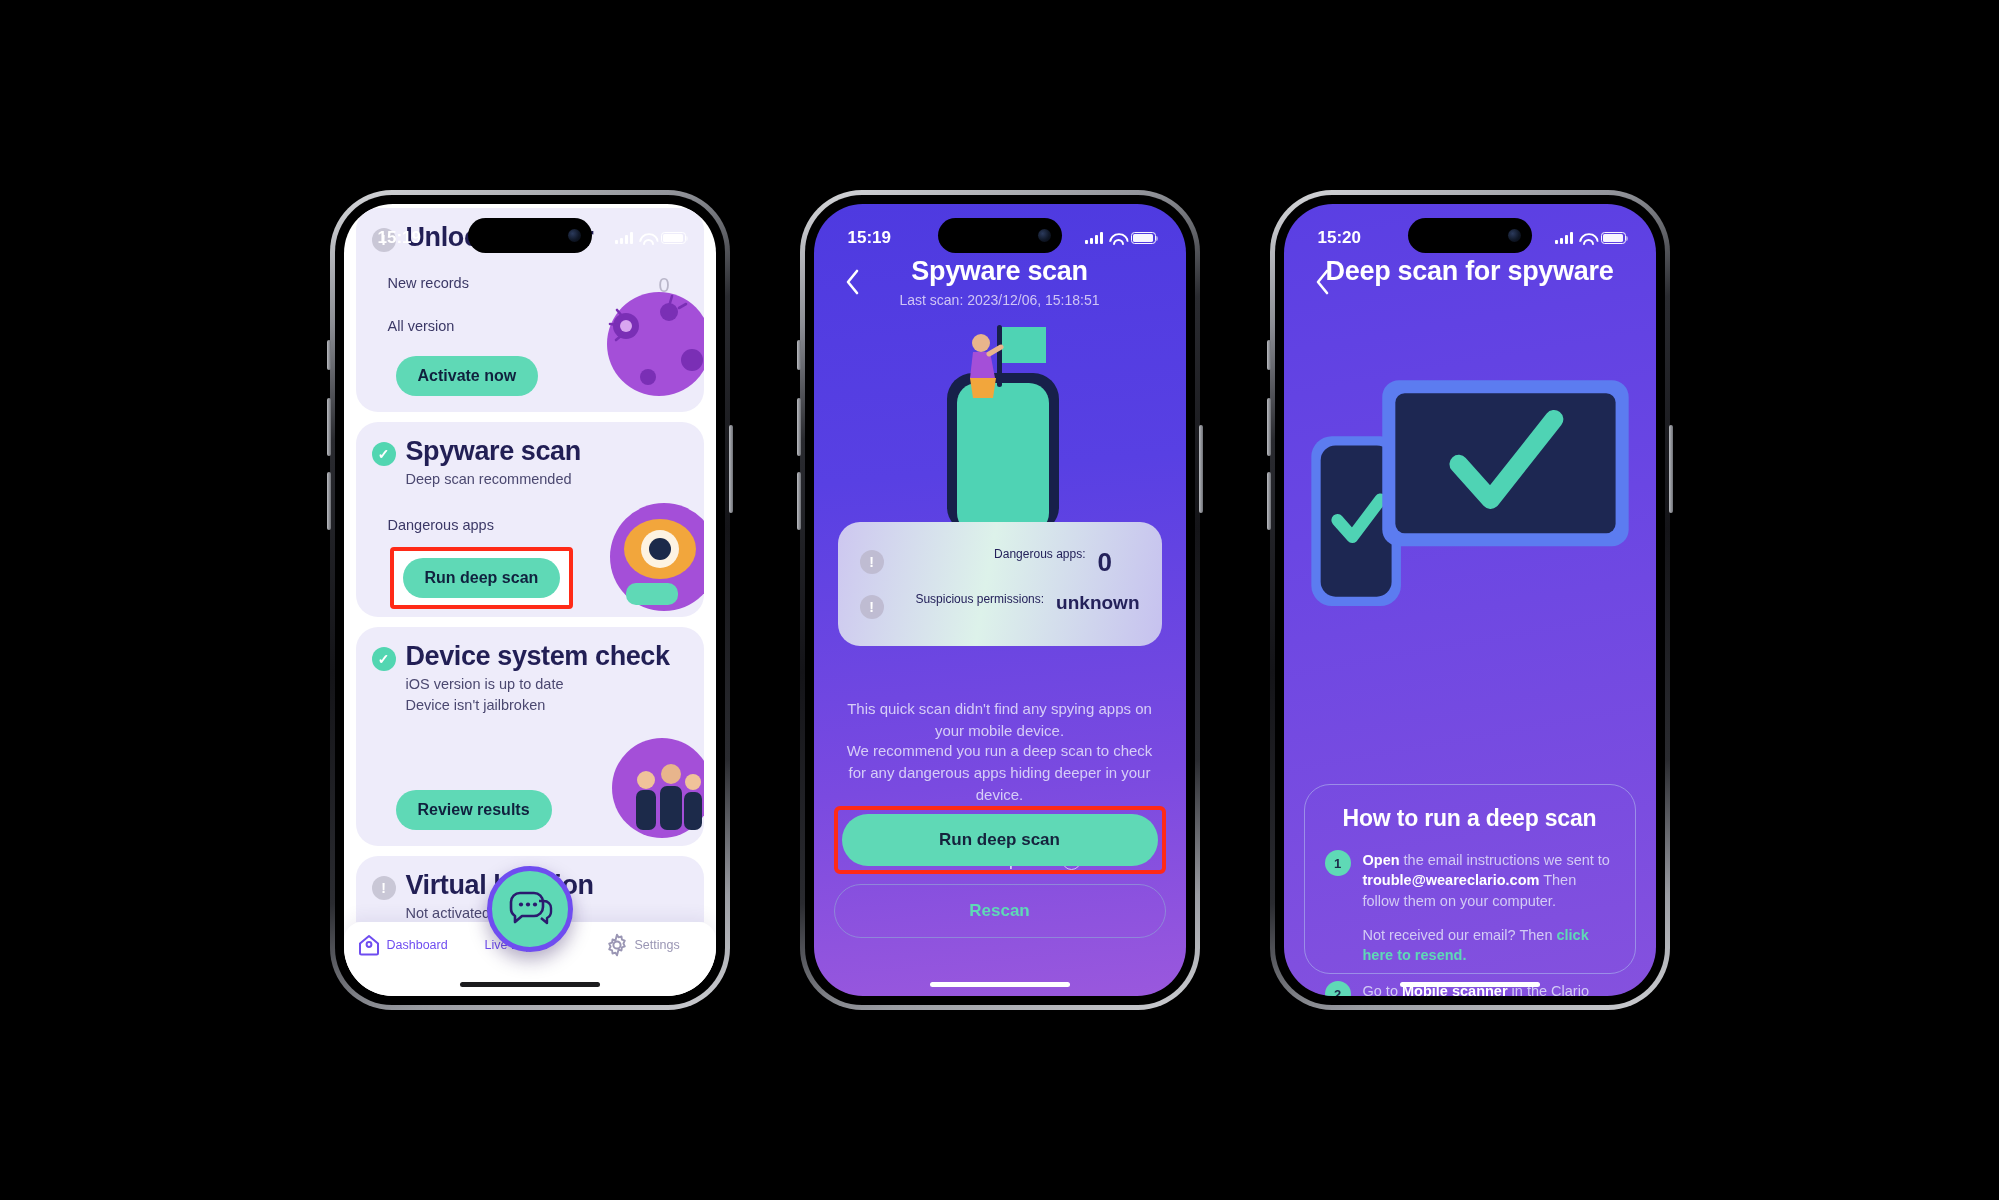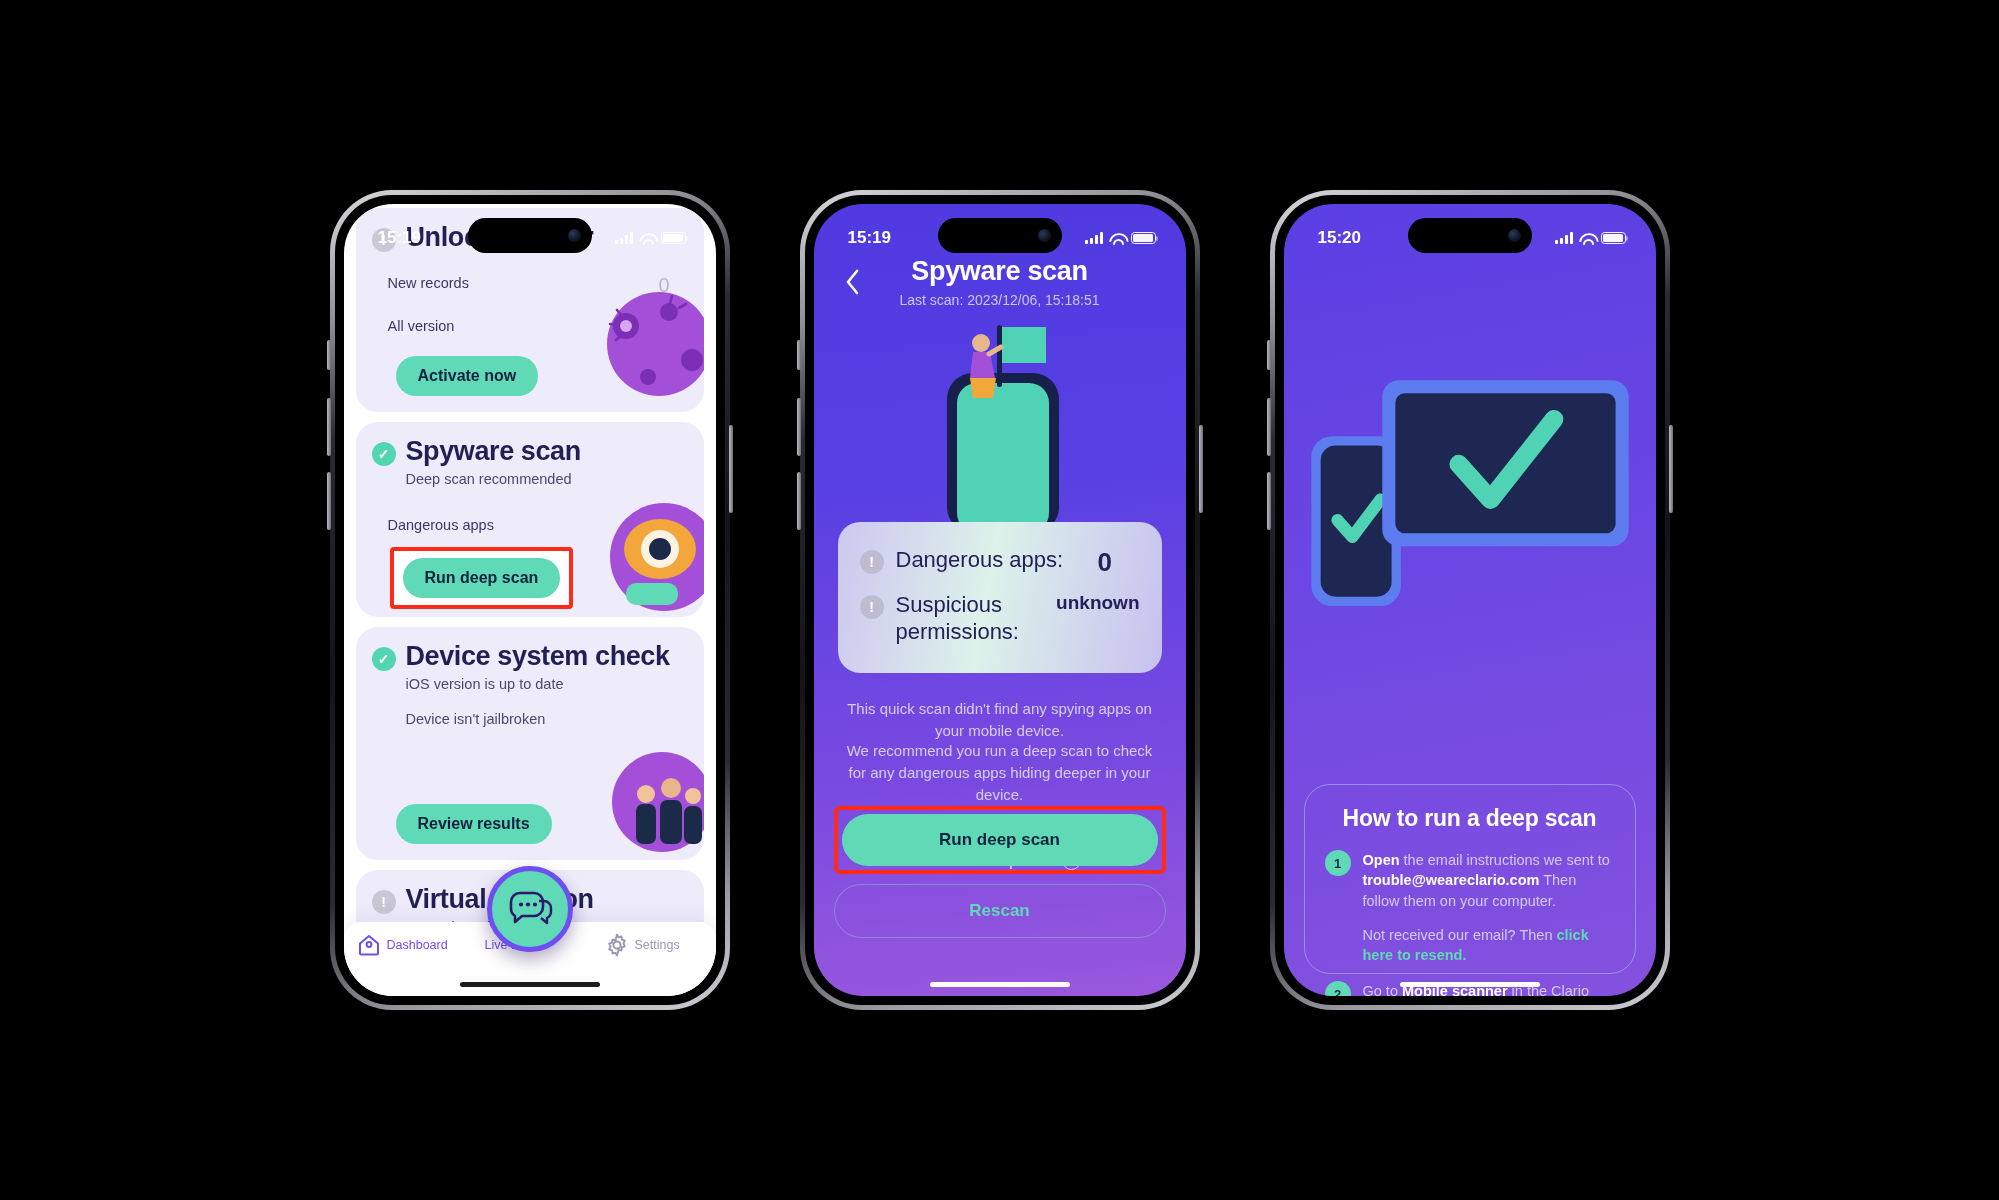--- a/index.html
+++ b/index.html
@@ -133,21 +133,21 @@
   .hero { position:absolute; top:96px; left:0; right:0; height:230px; display:flex;
     align-items:flex-end; justify-content:center; }
   .statcard {
     position:absolute; left:24px; right:24px; top:318px;
     background: linear-gradient(100deg,#cdc7f0 0%,#ddf2ea 46%,#c6c1ef 100%);
     border-radius:22px; padding: 18px 22px 20px 22px; color:#24215a;
   }
   .statline { display:flex; align-items:flex-start; gap:12px; padding: 7px 0; }
   .warn-dot { flex:0 0 auto; width:24px; height:24px; border-radius:50%; background:#bfbcd2; color:#fff;
     display:flex; align-items:center; justify-content:center; font-size:14px; font-weight:bold; margin-top:3px; }
-  .sl-label { font-size:22px; line-height:1.22; flex:1; max-width:190px; }
+  .sl-label { font-size:12px; line-height:1.22; flex:1; max-width:190px;text-align:right; }
   .sl-val { font-size:26px; font-weight:bold; white-space:nowrap; }
   .sl-val.sm { font-size:19px; }
   .body-copy { position:absolute; left:30px; right:30px; text-align:center;
     font-size:15px; line-height:1.45; color:#d6cdf7; }
   .bc1 { top:494px; }
   .bc2 { top:536px; }
   .deep-q { position:absolute; bottom:126px; left:0; right:0; display:flex; align-items:center;
     justify-content:center; gap:9px; font-size:15px; color:#f0ecff; }
   .info-i { width:19px; height:19px; border-radius:50%; border:1.6px solid #cfc6f2; color:#cfc6f2;
     display:flex; align-items:center; justify-content:center; font-size:12px; font-weight:bold; cursor:pointer;}
@@ -270,21 +270,21 @@
               <rect x="62" y="96" width="52" height="22" rx="10" fill="#5fd9b6"></rect>
             </svg>
           </div>
 
           <div class="card">
             <div class="card-head">
               <div class="badge-icon badge-ok">✓</div>
               <div>
                 <div class="card-title">Device system check</div>
                 <div class="card-sub">iOS version is up to date</div>
-                <div class="card-sub" style="margin-top:15px">Device isn't jailbroken</div>
+                <div class="card-sub" style="margin-top:1px">Device isn't jailbroken</div>
               </div>
             </div>
             <div class="pill-wrap" style="padding-top:74px">
               <button class="pill">Review results</button>
             </div>
             <svg class="art" viewBox="0 0 150 130">
               <circle cx="98" cy="72" r="50" fill="#a44fd8"></circle>
               <g fill="#1c2a4a">
                 <rect x="72" y="74" width="20" height="40" rx="7"></rect>
                 <rect x="96" y="70" width="22" height="44" rx="7"></rect>
@@ -451,20 +451,30 @@
                 <i></i>
                 <i></i>
               </div>
             <div class="wifi"></div>
             <div class="batt">
                 <span></span>
               </div>
           </div>
         </div>
 
+        <div class="nav">
+          <div class="back">
+            <svg width="16" height="28" viewBox="0 0 16 28">
+              <path d="M12 3L3 14l9 11" fill="none" stroke="#ffffff" stroke-width="2.6" stroke-linecap="round" stroke-linejoin="round"></path>
+            </svg>
+          </div>
+          <div class="nav-center">
+            <div class="nav-title">Deep scan for spyware</div>
+          </div>
+        </div>
 
         <div class="illus">
           <svg width="100%" height="100%" viewBox="0 0 360 280" preserveAspectRatio="xMidYMid meet">
             <rect x="10" y="78" width="96" height="182" rx="22" fill="#5c7cf0"></rect>
             <rect x="20" y="88" width="76" height="162" rx="16" fill="#1d2752"></rect>
             <path d="M38 168l16 18 30-40" fill="none" stroke="#4fd3b4" stroke-width="13" stroke-linecap="round" stroke-linejoin="round"></path>
             <rect x="86" y="18" width="264" height="178" rx="18" fill="#5c7cf0"></rect>
             <rect x="100" y="32" width="236" height="150" rx="10" fill="#1d2752"></rect>
             <path d="M168 108l34 38 68-86" fill="none" stroke="#4fd3b4" stroke-width="20" stroke-linecap="round" stroke-linejoin="round"></path>
           </svg>

